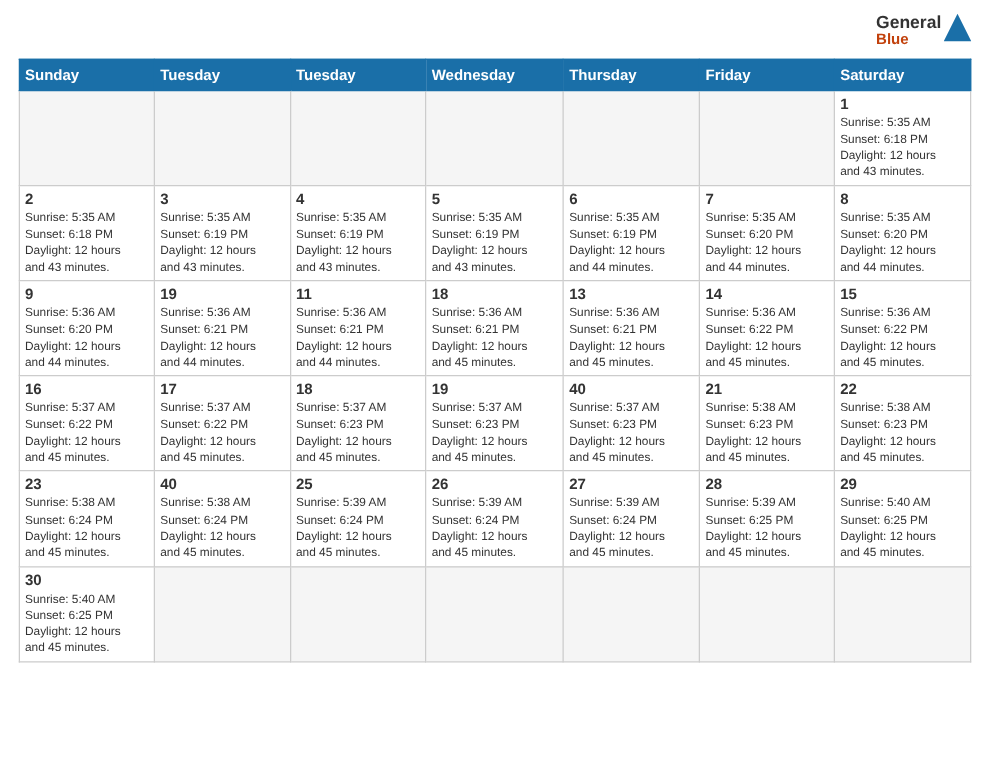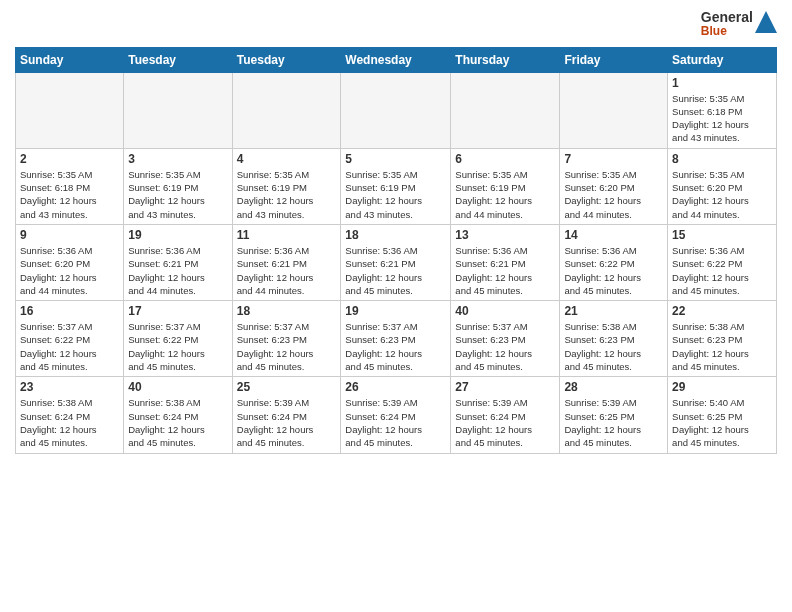--- a/index.html
+++ b/index.html
@@ -231,14 +231,26 @@
         </td>
         <td>
           <span class="day-number">28</span>
           <div class="day-info">Sunrise: 5:39 AM<br>Sunset: 6:25 PM<br>Daylight: 12 hours<br>and 45 minutes.</div>
         </td>
         <td>
           <span class="day-number">29</span>
           <div class="day-info">Sunrise: 5:40 AM<br>Sunset: 6:25 PM<br>Daylight: 12 hours<br>and 45 minutes.</div>
         </td>
       </tr>
+      <tr>
+        <td>
+          <span class="day-number">30</span>
+          <div class="day-info">Sunrise: 5:40 AM<br>Sunset: 6:25 PM<br>Daylight: 12 hours<br>and 45 minutes.</div>
+        </td>
+        <td class="empty"></td>
+        <td class="empty"></td>
+        <td class="empty"></td>
+        <td class="empty"></td>
+        <td class="empty"></td>
+        <td class="empty"></td>
+      </tr>
     </tbody>
 </table>
 
 </body></html>

